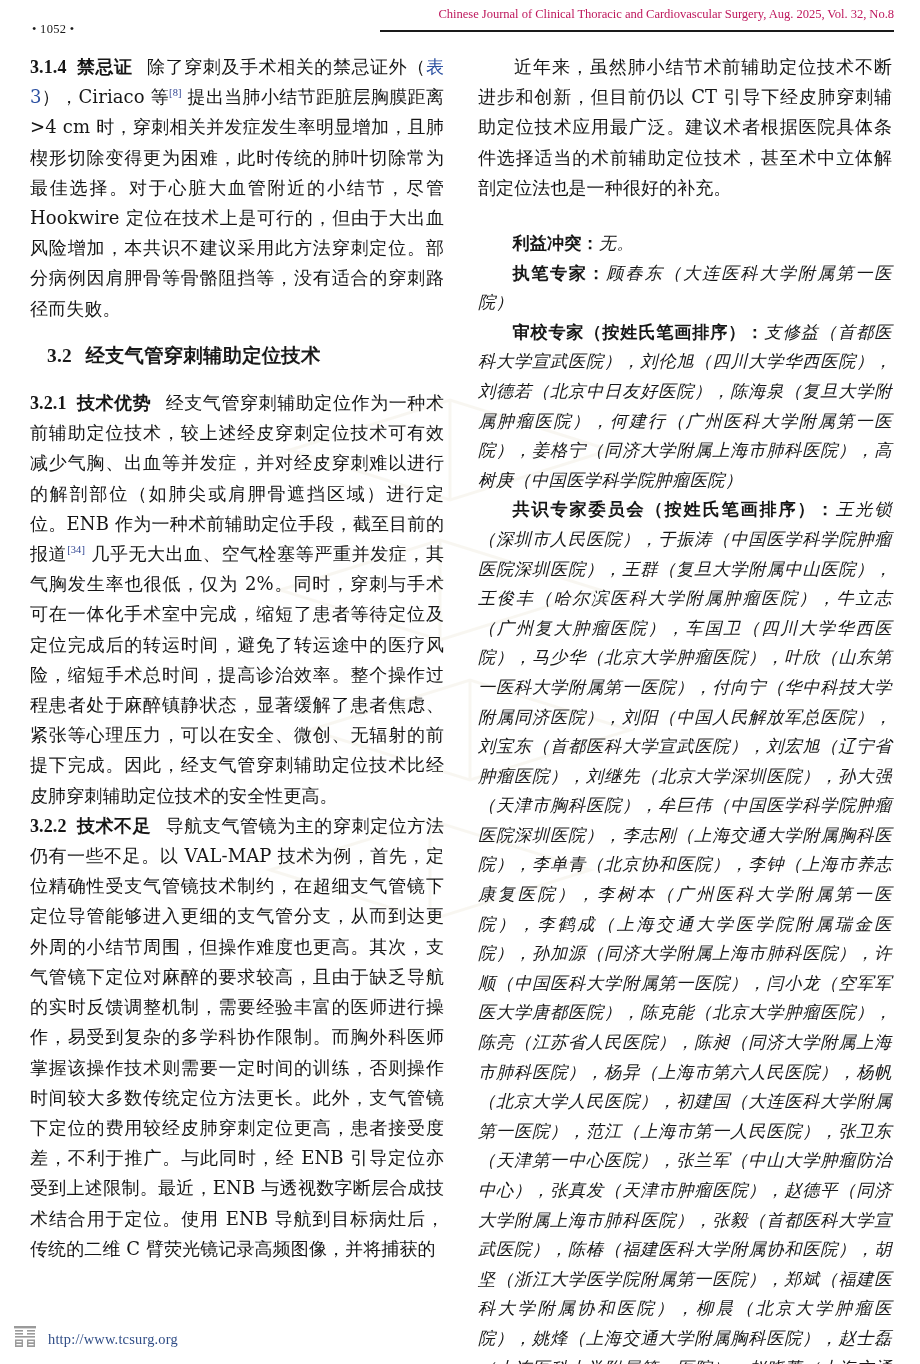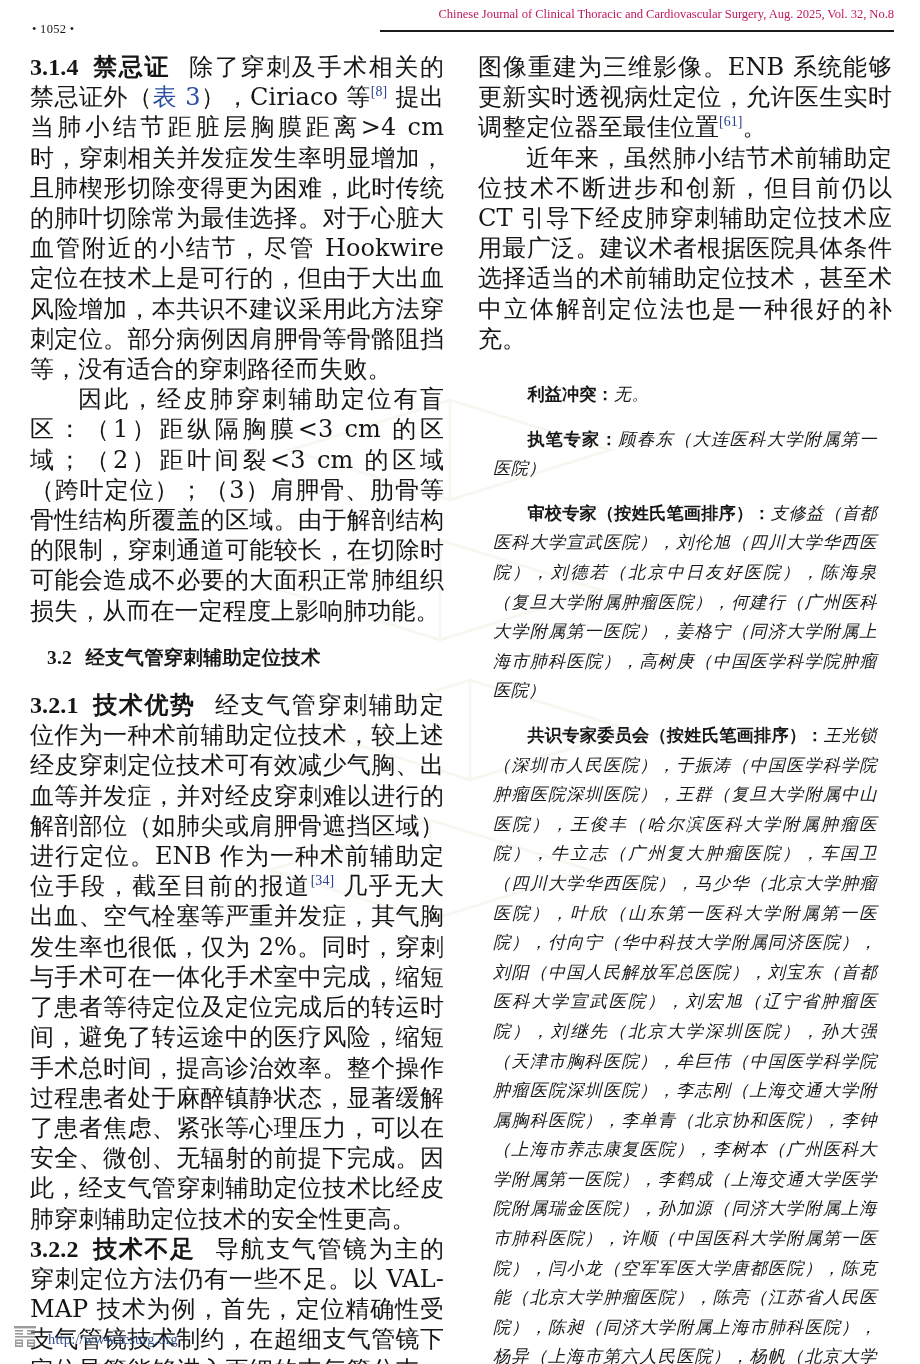--- a/index.html
+++ b/index.html
@@ -65,21 +65,21 @@
   .col {
     position: absolute;
     top: 0;
     width: 414px;
   }
   .col-left  { left: 30px; }
   .col-right { left: 478px; }
 
   p.body-p {
     margin: 0;
-    font-size: 24px;
+    font-size: 18px;
     line-height: 30.2px;
     text-align: justify;
     text-justify: inter-ideograph;
     font-family: "DejaVu Serif", "Liberation Serif", serif;
     color: #161616;
     letter-spacing: 0.1px;
   }
   p.indent { text-indent: 2em; }
 
   .num-head {
@@ -112,21 +112,21 @@
   }
   .blue-ref {
     color: #2a4fa0;
   }
 
   
   .kai-block {
     margin-top: 26px;
   }
   p.kai {
-    margin: 15px;
+    margin: 0;
     font-size: 17.2px;
     line-height: 29.6px;
     text-align: justify;
     text-justify: inter-ideograph;
     font-family: "DejaVu Serif", "Liberation Serif", serif;
     font-style: italic;
     color: #171717;
     letter-spacing: 0.45px;
   }
   p.kai.indent { text-indent: 2em; }
@@ -193,33 +193,31 @@
   <div class="journal-line">Chinese Journal of Clinical Thoracic and Cardiovascular Surgery, Aug. 2025, Vol. 32, No.8</div>
   <div class="head-rule"></div>
 </div>
 
 <div class="columns">
 
   <div class="col col-left">
 
     <p class="body-p"><span class="num-head">3.1.4</span><span class="run-in-title">禁忌证</span><span>除了穿刺及手术相关的禁忌证外（</span><span class="blue-ref">表 3</span><span>），Ciriaco 等</span><sup class="cite">[8]</sup><span> 提出当肺小结节距脏层胸膜距离&gt;4 cm 时，穿刺相关并发症发生率明显增加，且肺楔形切除变得更为困难，此时传统的肺叶切除常为最佳选择。对于心脏大血管附近的小结节，尽管 Hookwire 定位在技术上是可行的，但由于大出血风险增加，本共识不建议采用此方法穿刺定位。部分病例因肩胛骨等骨骼阻挡等，没有适合的穿刺路径而失败。</span></p>
 
-    <p class="body-p indent">因此，经皮肺穿刺辅助定位有盲区：（1）距纵隔胸膜&lt;3 cm 的区域；（2）距叶间裂&lt;3 cm 的区域（跨叶定位）；（3）肩胛骨、肋骨等骨性结构所覆盖的区域。由于解剖结构的限制，穿刺通道可能较长，在切除时可能会造成不必要的大面积正常肺组织损失，从而在一定程度上影响肺功能。</p>
 
     <h4 class="sec-head"><span class="num-head">3.2</span><span>经支气管穿刺辅助定位技术</span></h4>
 
     <p class="body-p"><span class="num-head">3.2.1</span><span class="run-in-title">技术优势</span><span>经支气管穿刺辅助定位作为一种术前辅助定位技术，较上述经皮穿刺定位技术可有效减少气胸、出血等并发症，并对经皮穿刺难以进行的解剖部位（如肺尖或肩胛骨遮挡区域）进行定位。ENB 作为一种术前辅助定位手段，截至目前的报道</span><sup class="cite">[34]</sup><span> 几乎无大出血、空气栓塞等严重并发症，其气胸发生率也很低，仅为 2%。同时，穿刺与手术可在一体化手术室中完成，缩短了患者等待定位及定位完成后的转运时间，避免了转运途中的医疗风险，缩短手术总时间，提高诊治效率。整个操作过程患者处于麻醉镇静状态，显著缓解了患者焦虑、紧张等心理压力，可以在安全、微创、无辐射的前提下完成。因此，经支气管穿刺辅助定位技术比经皮肺穿刺辅助定位技术的安全性更高。</span></p>
 
     <p class="body-p"><span class="num-head">3.2.2</span><span class="run-in-title">技术不足</span><span>导航支气管镜为主的穿刺定位方法仍有一些不足。以 VAL-MAP 技术为例，首先，定位精确性受支气管镜技术制约，在超细支气管镜下定位导管能够进入更细的支气管分支，从而到达更外周的小结节周围，但操作难度也更高。其次，支气管镜下定位对麻醉的要求较高，且由于缺乏导航的实时反馈调整机制，需要经验丰富的医师进行操作，易受到复杂的多学科协作限制。而胸外科医师掌握该操作技术则需要一定时间的训练，否则操作时间较大多数传统定位方法更长。此外，支气管镜下定位的费用较经皮肺穿刺定位更高，患者接受度差，不利于推广。与此同时，经 ENB 引导定位亦受到上述限制。最近，ENB 与透视数字断层合成技术结合用于定位。使用 ENB 导航到目标病灶后，传统的二维 C 臂荧光镜记录高频图像，并将捕获的</span></p>
 
   </div>
 
   <div class="col col-right">
 
-    <p class="body-p"><span>图像重建为三维影像。ENB 系统能够更新实时透视病灶定位，允许医生实时调整定位器至最佳位置</span><sup class="cite">[61]</sup><span>。</span></p>
 
     <p class="body-p indent">近年来，虽然肺小结节术前辅助定位技术不断进步和创新，但目前仍以 CT 引导下经皮肺穿刺辅助定位技术应用最广泛。建议术者根据医院具体条件选择适当的术前辅助定位技术，甚至术中立体解剖定位法也是一种很好的补充。</p>
 
     <div class="kai-block">
 
       <p class="kai indent"><span class="kai-label">利益冲突：</span><span>无。</span></p>
 
       <p class="kai indent"><span class="kai-label">执笔专家：</span><span>顾春东（大连医科大学附属第一医院）</span></p>
 
       <p class="kai indent"><span class="kai-label">审校专家（按姓氏笔画排序）：</span><span>支修益（首都医科大学宣武医院），刘伦旭（四川大学华西医院），刘德若（北京中日友好医院），陈海泉（复旦大学附属肿瘤医院），何建行（广州医科大学附属第一医院），姜格宁（同济大学附属上海市肺科医院），高树庚（中国医学科学院肿瘤医院）</span></p>

